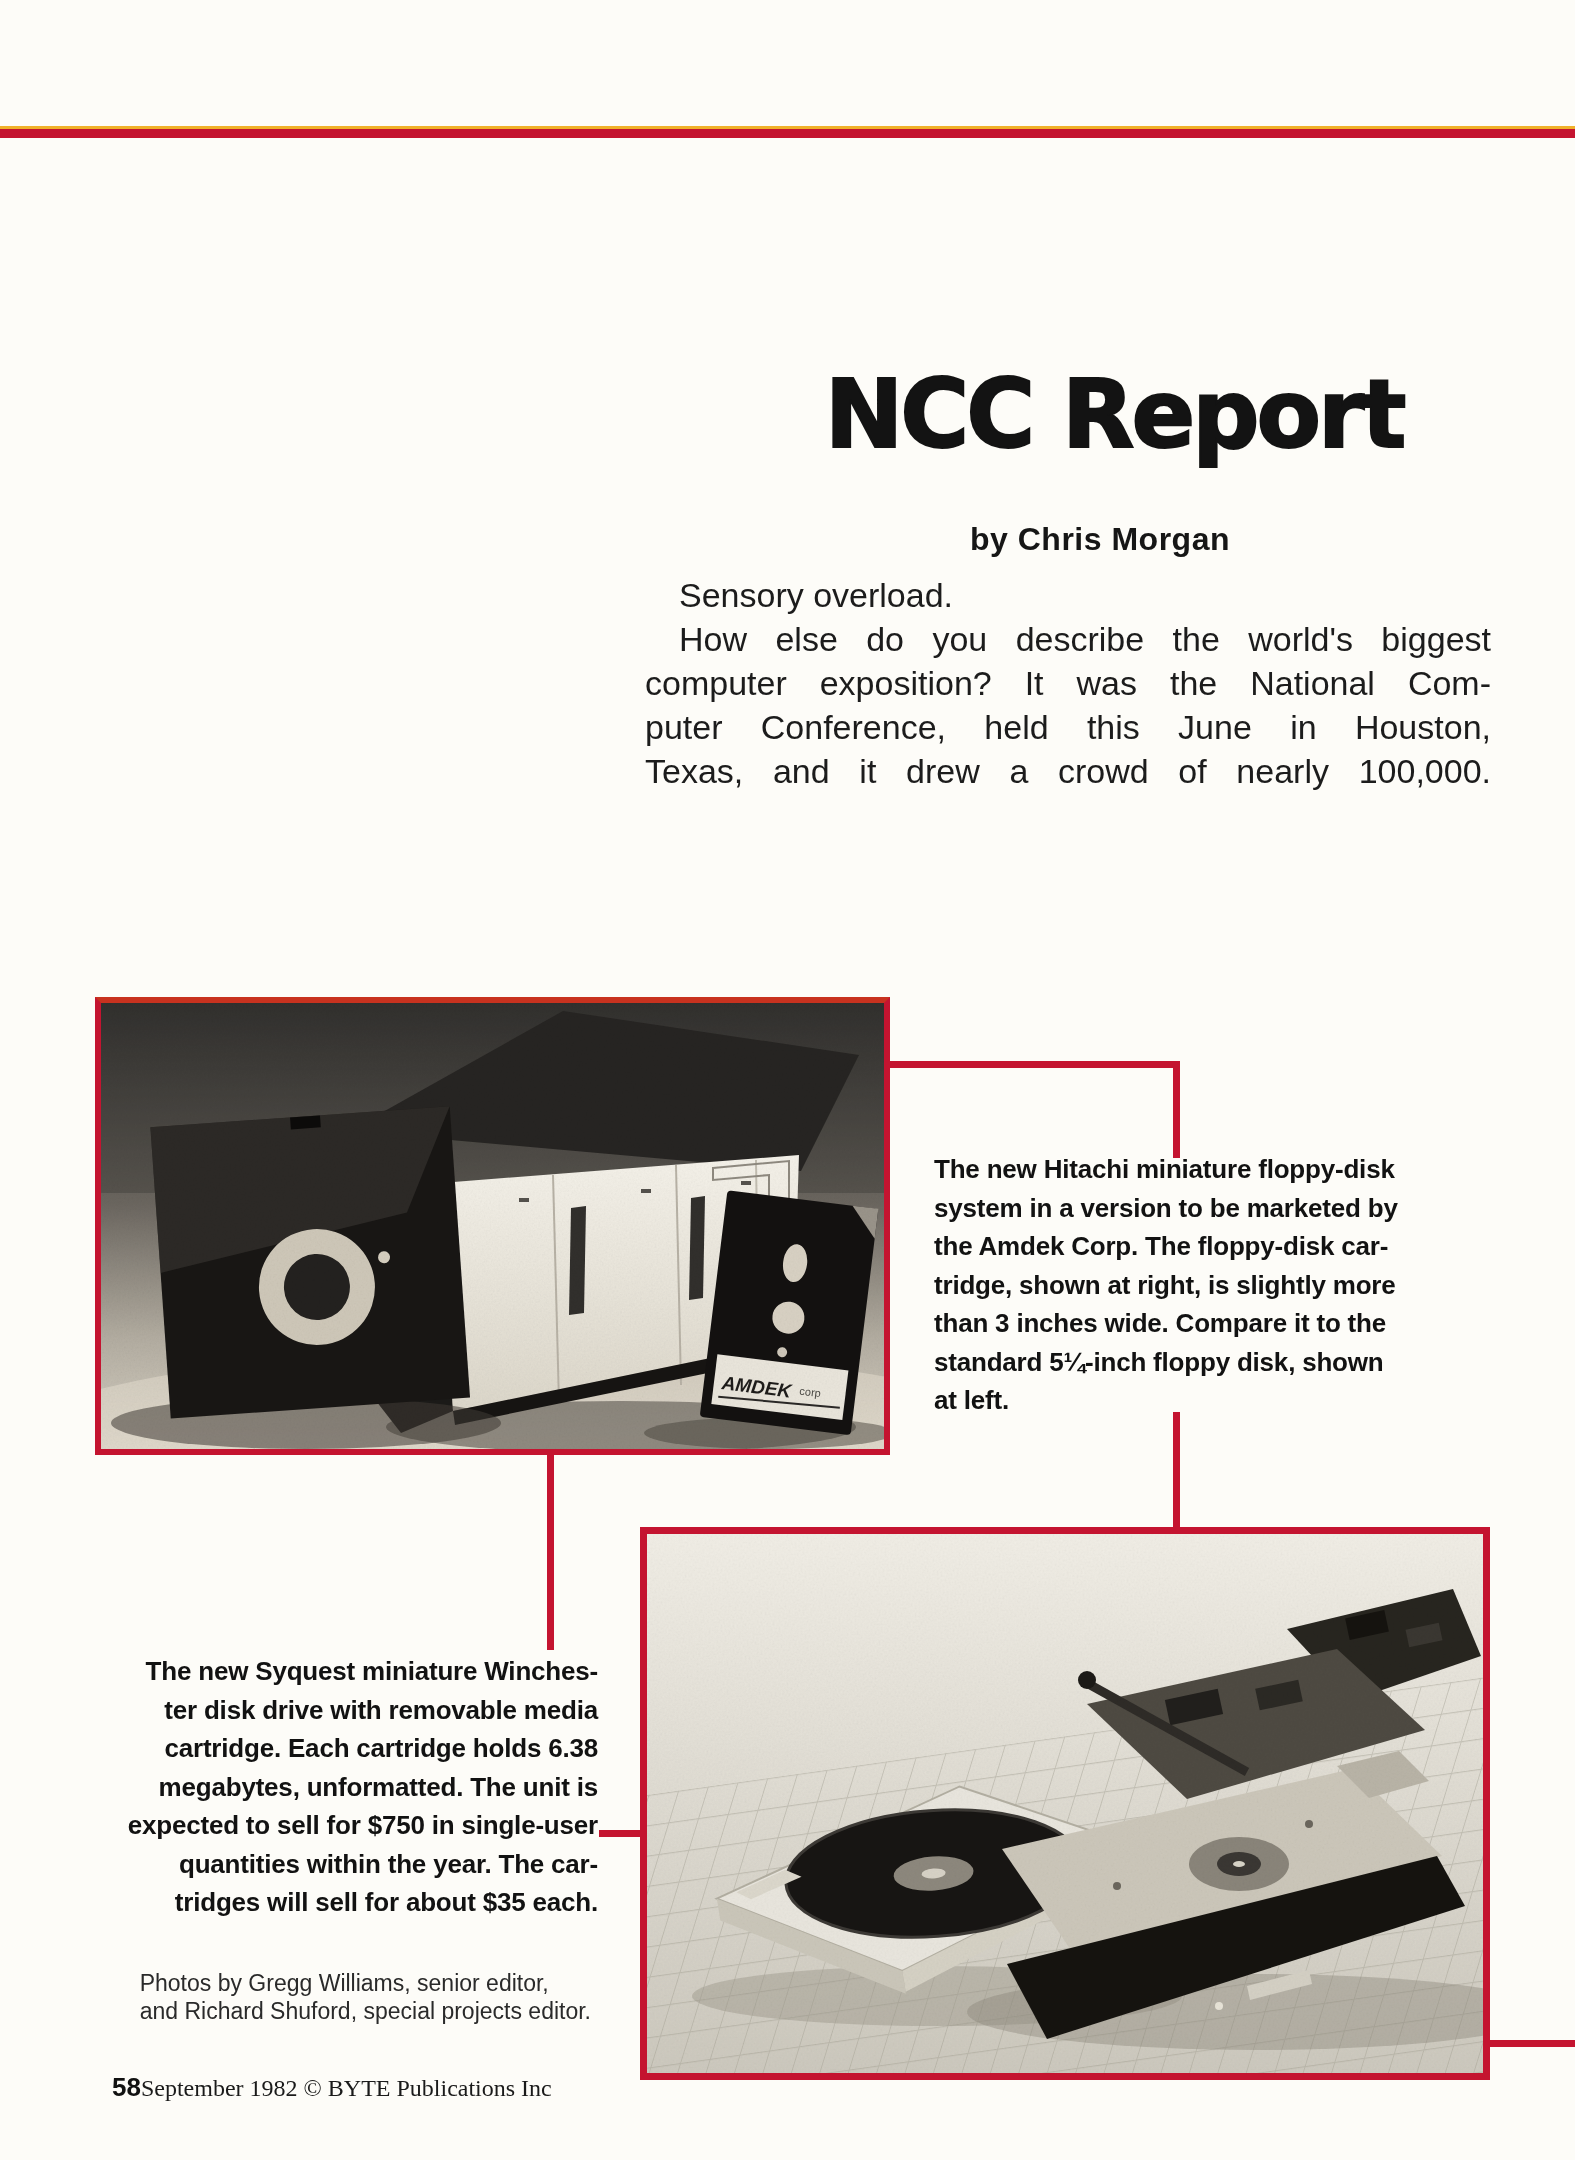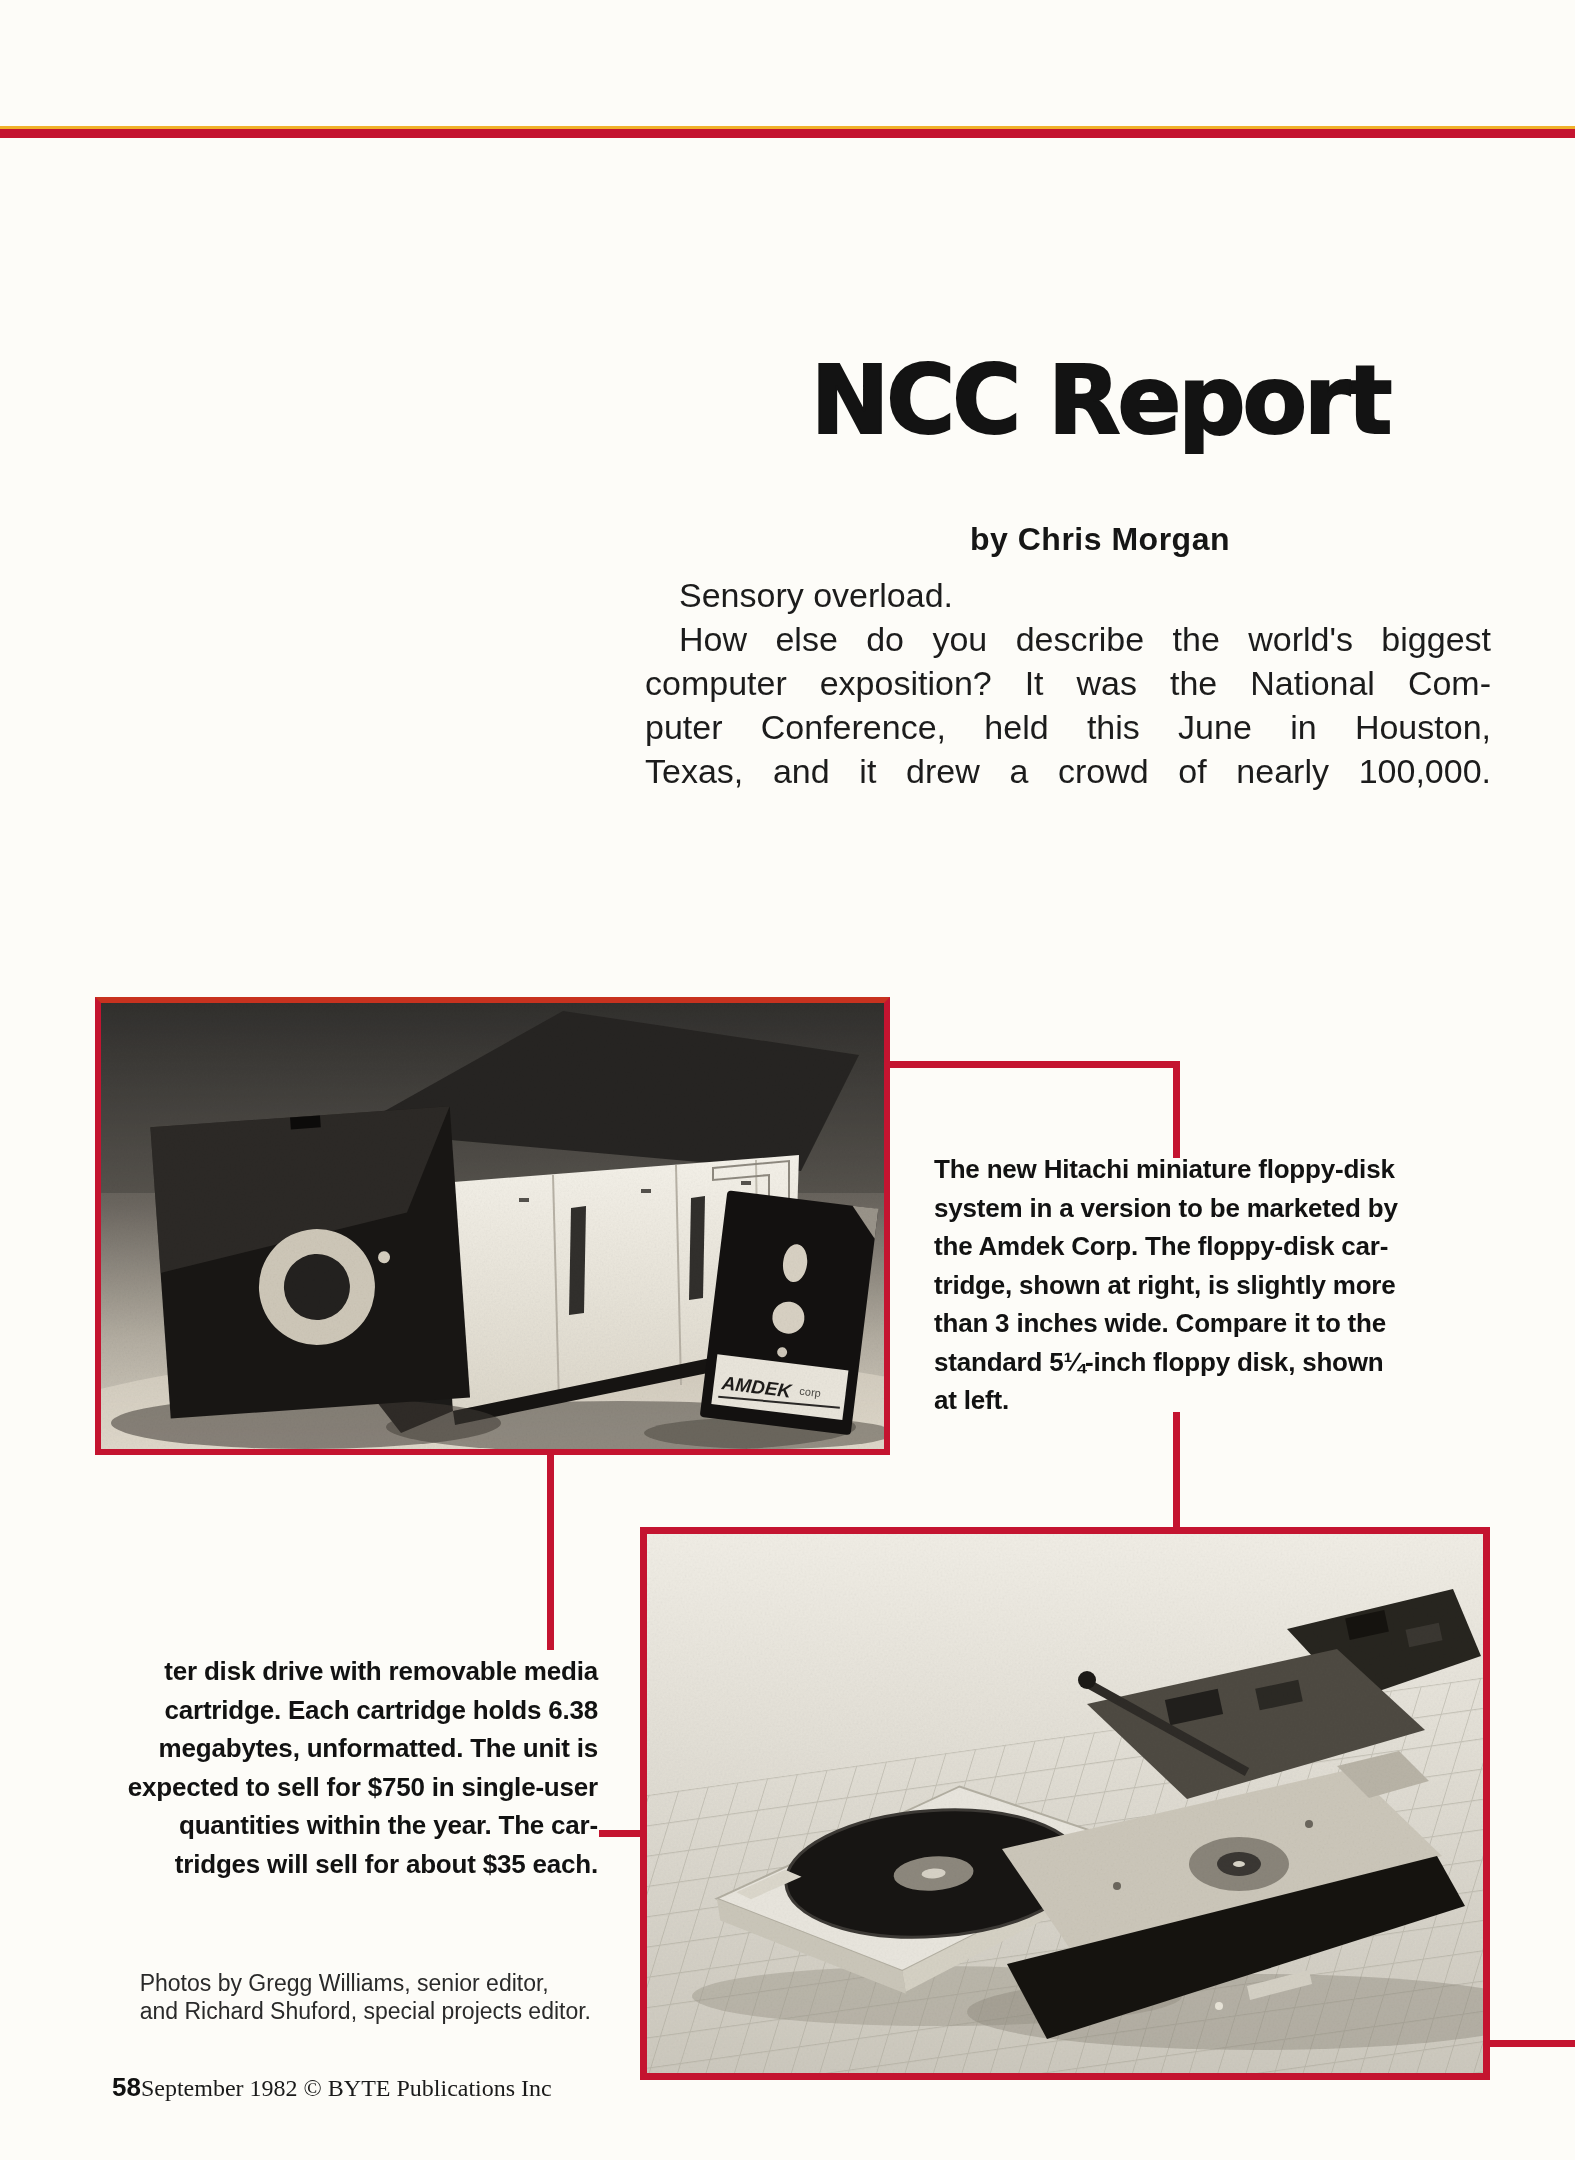--- a/index.html
+++ b/index.html
@@ -13,21 +13,21 @@
   .top-rule{left:0;top:126px;width:1575px;height:9px;border-top:3px solid #f0b12a;}
   .conn{position:absolute;background:#c41430;}
   .conn-a-h{left:888px;top:1061px;width:292px;height:7px;}
   .conn-a-v{left:1173px;top:1061px;width:7px;height:97px;}
   .conn-b-v{left:1173px;top:1412px;width:7px;height:119px;}
   .conn-c-v{left:547px;top:1452px;width:7px;height:198px;}
   .conn-d-h{left:599px;top:1830px;width:46px;height:7px;}
   .conn-e-h{left:1488px;top:2040px;width:87px;height:7px;}
   
   .title{
-    position:absolute;left:800px;top:354px;width:600px;margin:0;
+    position:absolute;left:800px;top:354px;width:600px;margin:14px;
     font-family:"DejaVu Sans","Liberation Sans",sans-serif;
     font-size:94px;font-weight:bold;letter-spacing:-3px;line-height:1;
     color:#131313;-webkit-text-stroke:2px #131313;text-align:center;white-space:nowrap;
   }
   .byline{
     position:absolute;left:800px;top:521px;width:600px;text-align:center;
     font-size:32px;font-weight:bold;color:#161616;letter-spacing:0.5px;
   }
   
   .intro{position:absolute;left:645px;top:573px;width:846px;
@@ -155,20 +155,21 @@
     <div class="cline">The new Hitachi miniature floppy-disk</div>
     <div class="cline">system in a version to be marketed by</div>
     <div class="cline">the Amdek Corp. The floppy-disk car-</div>
     <div class="cline">tridge, shown at right, is slightly more</div>
     <div class="cline">than 3 inches wide. Compare it to the</div>
     <div class="cline">standard 5¼-inch floppy disk, shown</div>
     <div class="cline">at left.</div>
   </div>
 
   <div class="caption caption2">
+    <div class="cline">The new Syquest miniature Winches-</div>
     <div class="cline">ter disk drive with removable media</div>
     <div class="cline">cartridge. Each cartridge holds 6.38</div>
     <div class="cline">megabytes, unformatted. The unit is</div>
     <div class="cline">expected to sell for $750 in single-user</div>
     <div class="cline">quantities within the year. The car-</div>
     <div class="cline">tridges will sell for about $35 each.</div>
   </div>
 
   <div class="photo-frame photo2">
     <svg width="836" height="539" viewBox="0 0 836 539">

